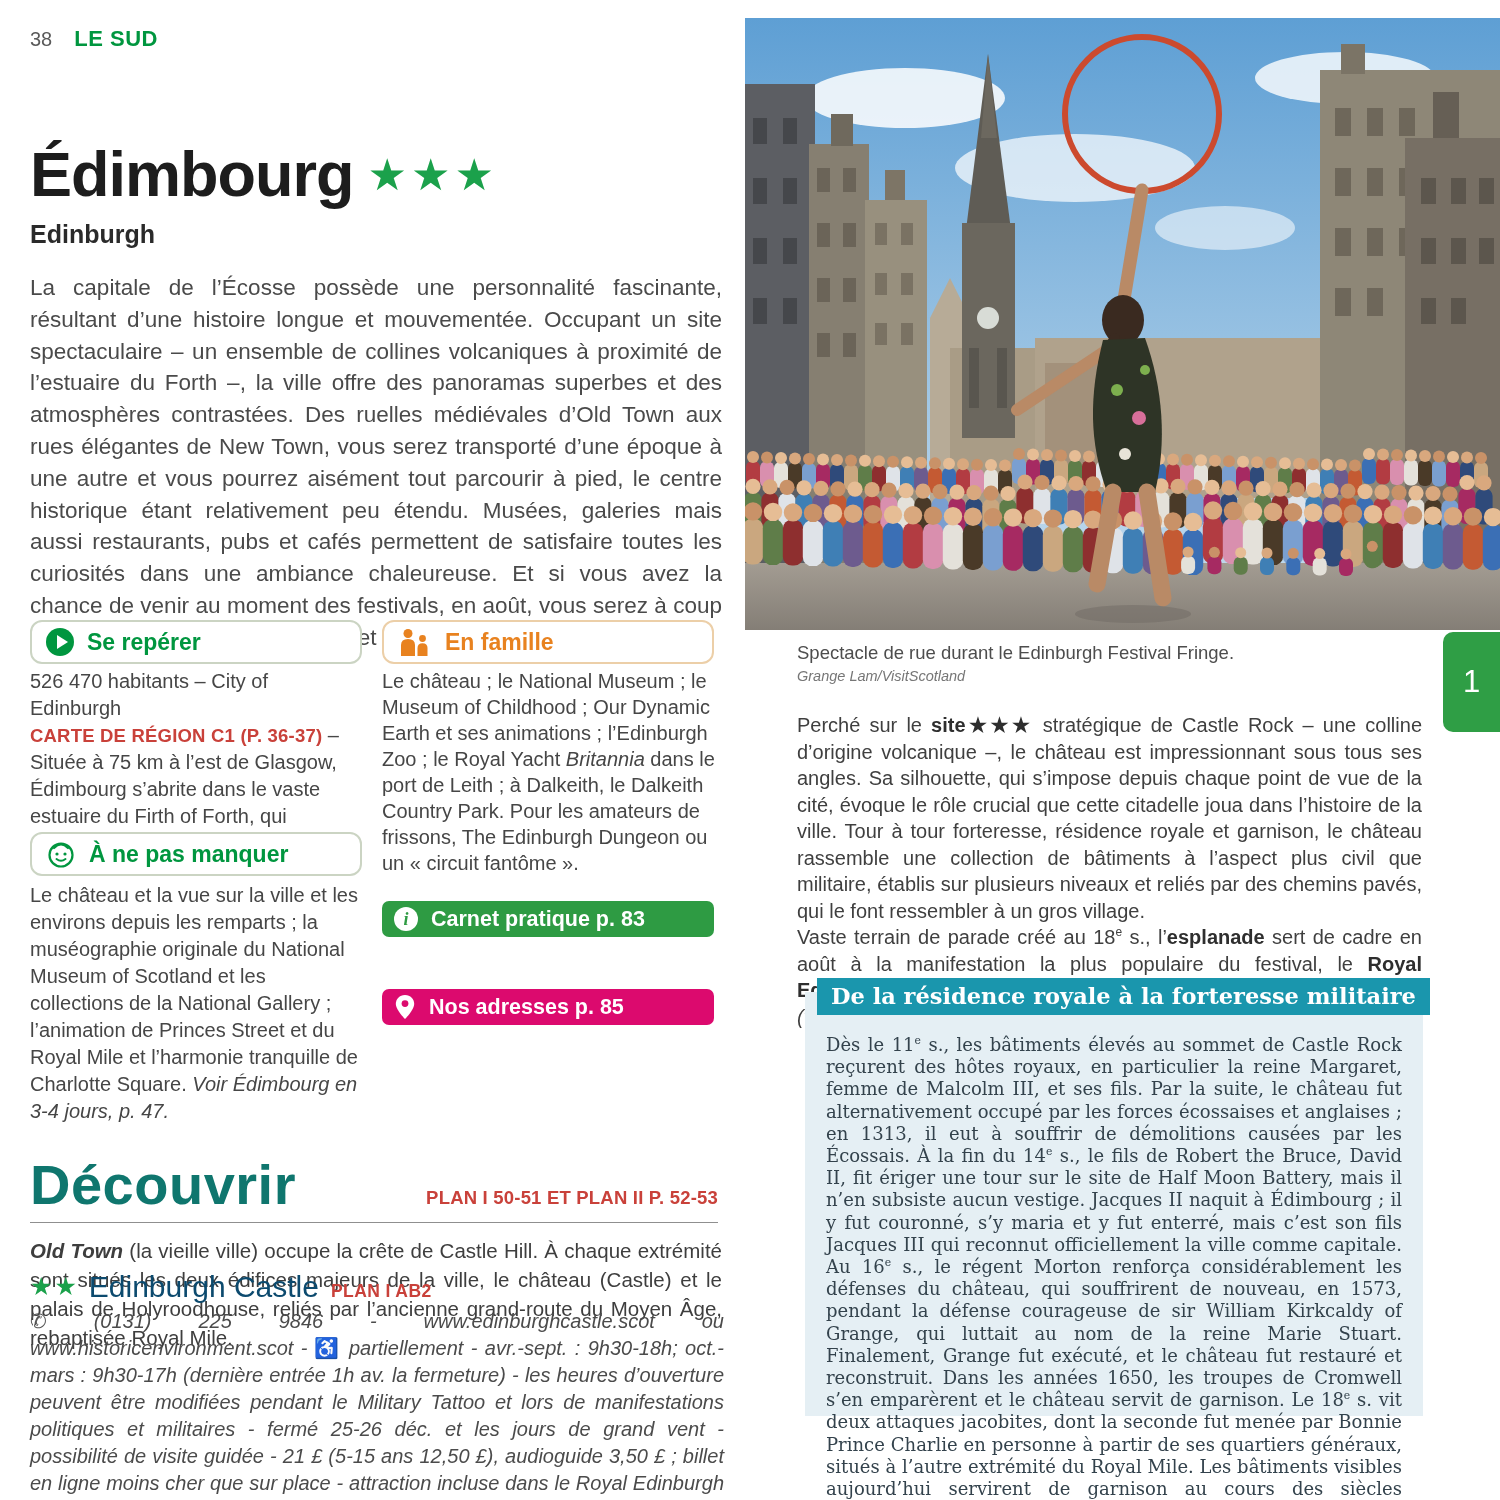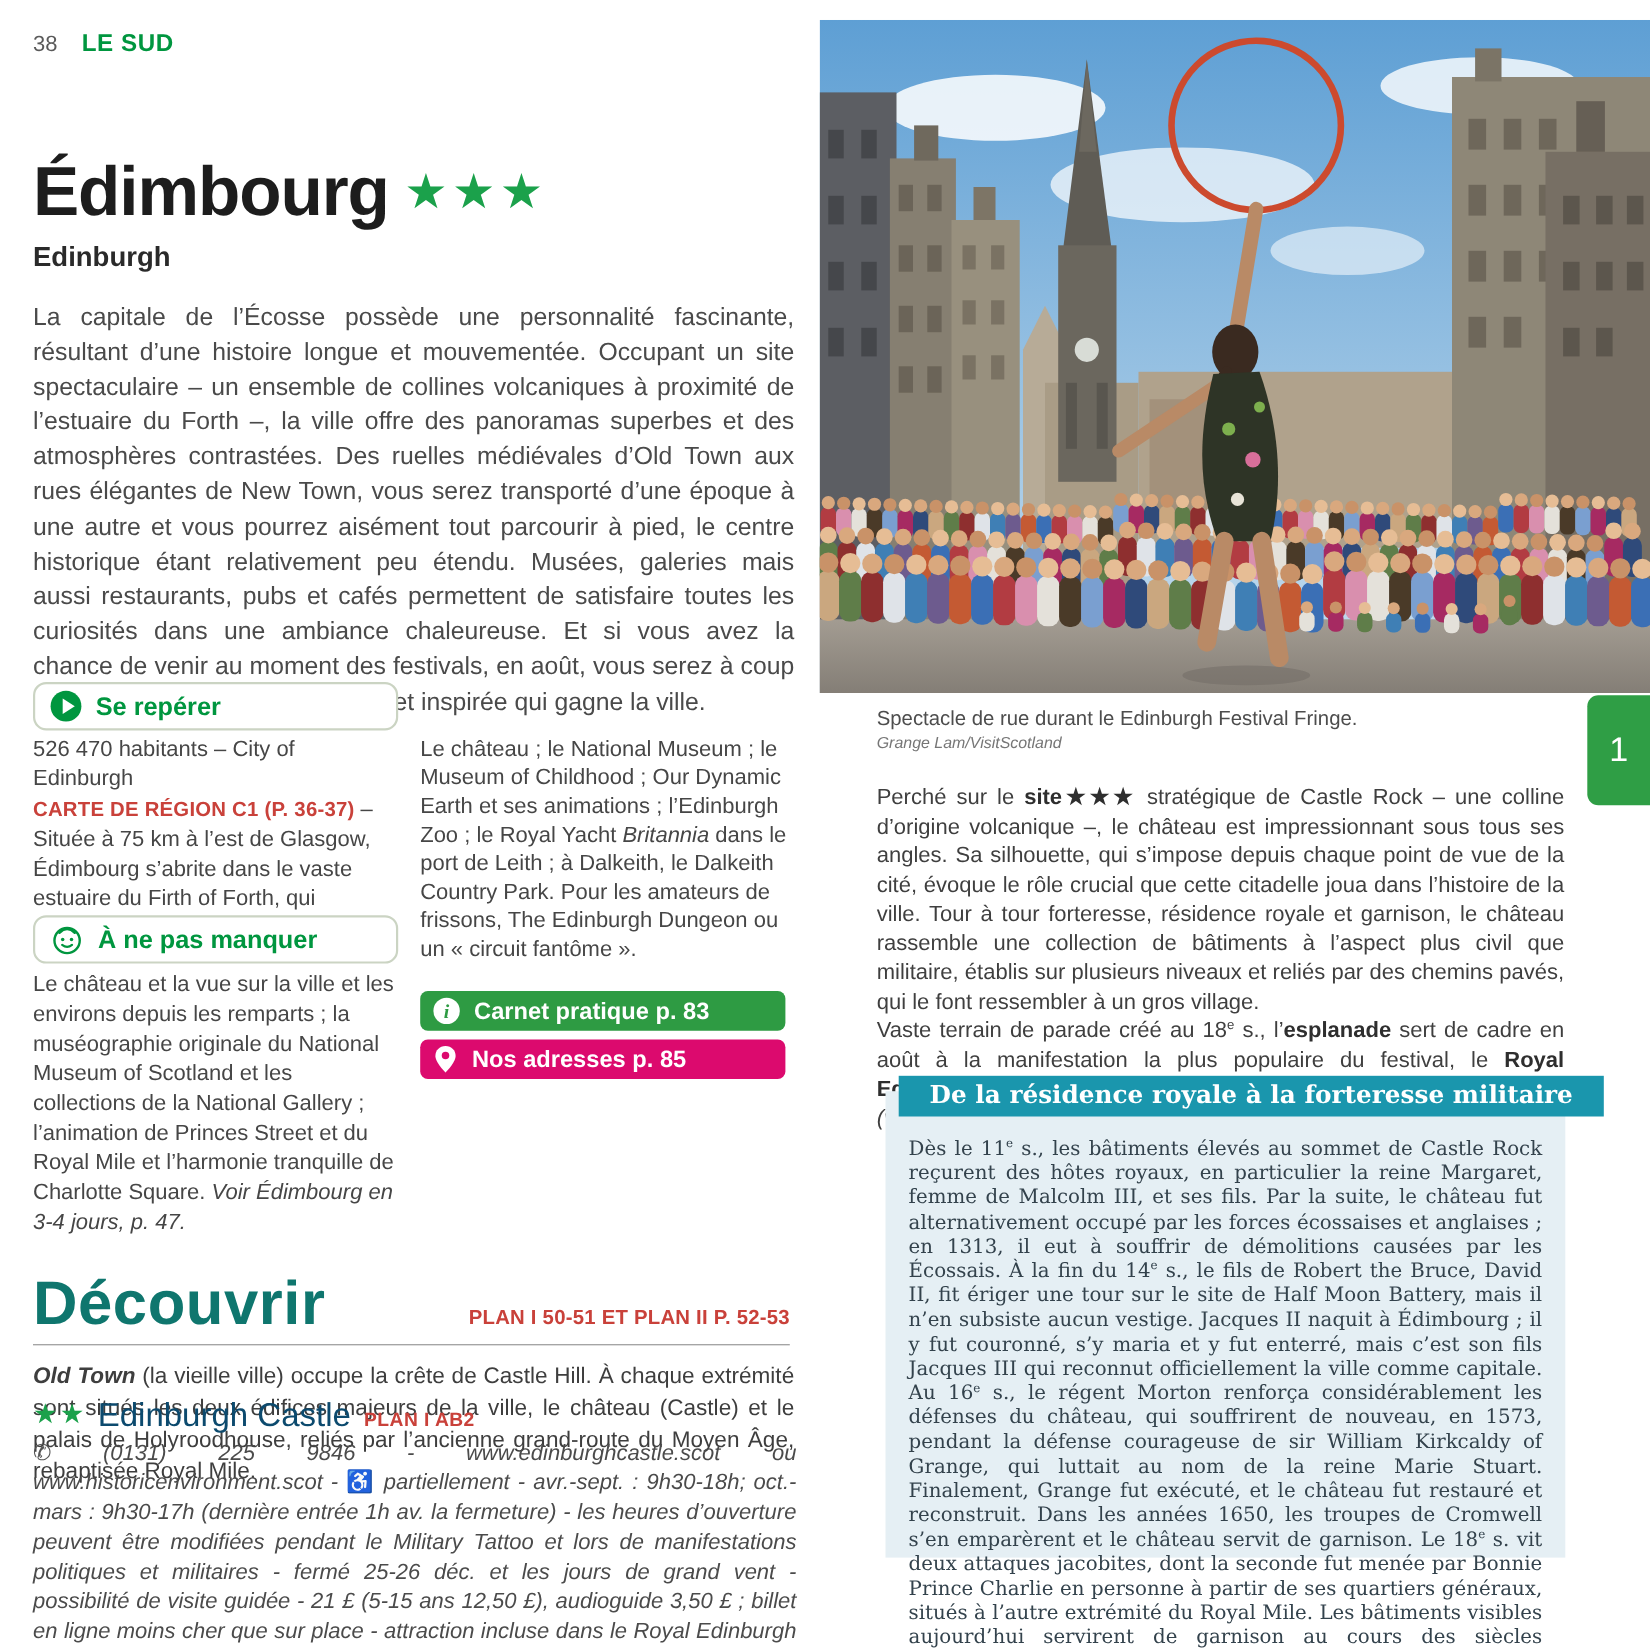--- a/index.html
+++ b/index.html
@@ -35,21 +35,21 @@
   .box-locate{position:absolute;left:30px;top:620px;width:332px;}
   .body-locate{position:absolute;left:30px;top:668px;width:334px;}
   .box-miss{position:absolute;left:30px;top:832px;width:332px;}
   .body-miss{position:absolute;left:30px;top:882px;width:334px;}
   .box-family{position:absolute;left:382px;top:620px;width:332px;}
   .body-family{position:absolute;left:382px;top:668px;width:334px;font-size:20px;line-height:26px;color:#464646;}
   
   .btn{position:absolute;left:382px;width:332px;height:36px;border-radius:7px;display:flex;
        align-items:center;gap:13px;padding:0 12px;color:#fff;font-weight:800;font-size:21.5px;cursor:pointer;}
   .btn.green{top:901px;background:#2E9B43;}
-  .btn.pink{top:945px;background:#DC0A6E;}
+  .btn.pink{top:989px;background:#DC0A6E;}
   .ico-circle{width:24px;height:24px;border-radius:50%;background:#fff;color:#2E9B43;
               display:flex;align-items:center;justify-content:center;flex:0 0 auto;
               font-family:"Liberation Serif",serif;font-style:italic;font-weight:700;font-size:18px;}
   
   .discover{position:absolute;left:30px;top:1152px;width:688px;display:flex;justify-content:space-between;align-items:flex-end;}
   .discover h2{font-size:56px;font-weight:700;color:#0f766e;letter-spacing:.5px;}
   .planref{font-size:18.5px;font-weight:700;color:#C9413A;letter-spacing:.2px;padding-bottom:8px;}
   .hrule{position:absolute;left:30px;top:1222px;width:688px;height:1px;background:#8f8f8f;}
   .oldtown{position:absolute;left:30px;top:1236px;width:692px;font-size:20.5px;line-height:29px;
            color:#3e3e3e;text-align:justify;}
@@ -71,21 +71,21 @@
            color:#fff;font-size:31px;}
   
   .maintext{position:absolute;left:797px;top:712px;width:625px;font-size:20px;line-height:26.5px;
             color:#3f3f3f;text-align:justify;}
   .maintext .b{font-weight:700;color:#2e2e2e;}
   sup.e{font-size:60%;vertical-align:super;line-height:0;}
   
   .histbox{position:absolute;left:805px;top:992px;width:618px;height:424px;background:#E5EFF4;}
   .histbar{position:absolute;left:12px;top:-14px;background:#1A96AD;color:#fff;
            font-family:"DejaVu Serif","Liberation Serif",serif;font-weight:700;font-size:22.5px;
-           padding:5px 28px 6px;white-space:nowrap;text-align:right;}
+           padding:5px 14px 6px;white-space:nowrap;text-align:right;}
   .histbody{position:absolute;left:21px;top:42px;width:576px;font-family:"DejaVu Serif","Liberation Serif",serif;
             font-size:18px;line-height:22.2px;color:#33424c;text-align:justify;}
 </style>
 </head>
 <body>
 
 <div class="page">
 
   <div class="hdr">
     <span class="pnum">38</span>
@@ -115,20 +115,29 @@
       <circle cx="11" cy="15" r="1.6" fill="#00963F"></circle>
       <circle cx="19" cy="15" r="1.6" fill="#00963F"></circle>
       <path d="M10.5 20 Q15 23.5 19.5 20" fill="none" stroke="#00963F" stroke-width="2" stroke-linecap="round"></path>
     </svg>
     <span class="tagtitle">À ne pas manquer</span>
   </div>
   <div class="colbody body-miss">
     <span>Le château et la vue sur la ville et les environs depuis les remparts ; la muséographie originale du National Museum of Scotland et les collections de la National Gallery ; l’animation de Princes Street et du Royal Mile et l’harmonie tranquille de Charlotte Square. </span><span class="it">Voir Édimbourg en 3-4 jours, p. 47.</span>
   </div>
 
+  <div class="tagbox orange box-family">
+    <svg width="34" height="28" viewBox="0 0 34 28">
+      <circle cx="10" cy="5.5" r="4.5" fill="#E8821F"></circle>
+      <path d="M3 28 L3 17 Q3 11 10 11 Q17 11 17 17 L17 28 Z" fill="#E8821F"></path>
+      <circle cx="24.5" cy="10.5" r="3.4" fill="#E8821F"></circle>
+      <path d="M19.5 28 L19.5 20 Q19.5 15.3 24.5 15.3 Q29.5 15.3 29.5 20 L29.5 28 Z" fill="#E8821F"></path>
+    </svg>
+    <span class="tagtitle orange">En famille</span>
+  </div>
   <div class="body-family">
     <span>Le château ; le National Museum ; le Museum of Childhood ; Our Dynamic Earth et ses animations ; l’Edinburgh Zoo ; le Royal Yacht </span><span class="it">Britannia</span><span> dans le port de Leith ; à Dalkeith, le Dalkeith Country Park. Pour les amateurs de frissons, The Edinburgh Dungeon ou un « circuit fantôme ».</span>
   </div>
 
   <div class="btn green">
     <span class="ico-circle">i</span>
     <span>Carnet pratique p. 83</span>
   </div>
   <div class="btn pink">
     <svg width="22" height="26" viewBox="0 0 22 26">

